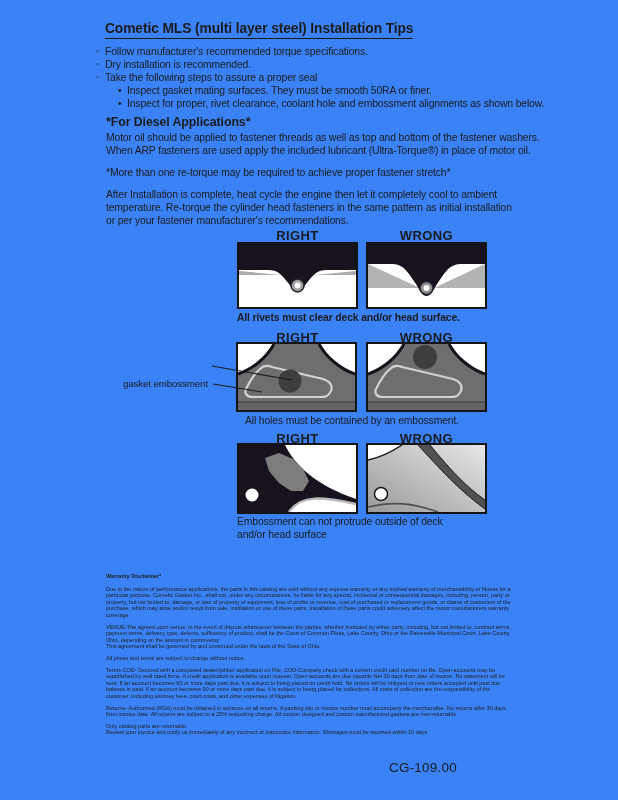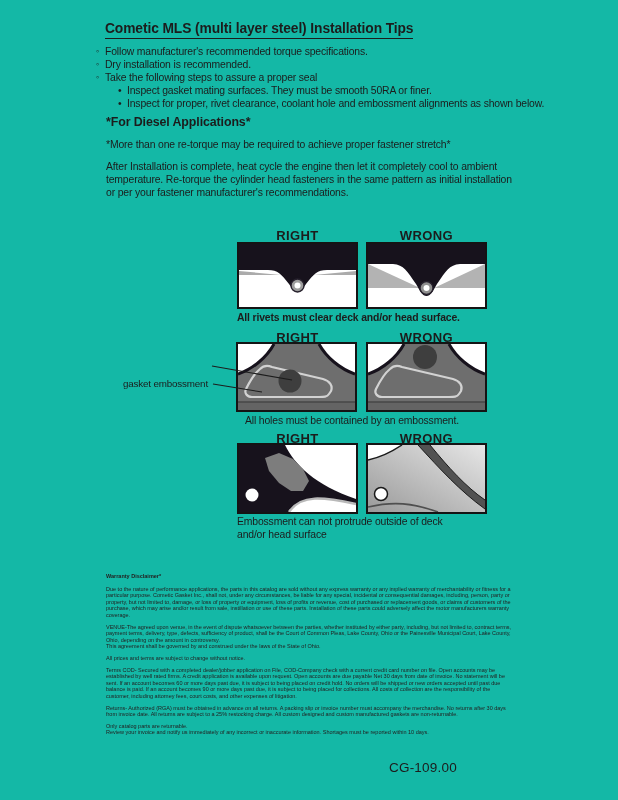--- a/index.html
+++ b/index.html
@@ -1,30 +1,30 @@
 <!DOCTYPE html>
 <html><head>
 <meta charset="utf-8">
 <style>
   html,body{margin:0;padding:0;background:#ffffff;}
   .page{
-    position:relative;width:618px;height:800px;background:#14b8a6;overflow:hidden;
+    position:relative;width:618px;height:800px;background:#3b82f6;overflow:hidden;
     font-family:"Liberation Sans", sans-serif;color:#1c1c1c;
   }
   .title{
     position:absolute;left:105px;top:21px;font-size:13.8px;font-weight:bold;
     letter-spacing:-0.1px;border-bottom:1.6px solid #1c1c1c;padding-bottom:2px;white-space:nowrap;
   }
   .bullets{position:absolute;left:96px;top:45px;font-size:10.4px;line-height:13px;letter-spacing:-0.15px;white-space:nowrap;}
   .b-row{display:flex;}
   .b-row .mk{width:9px;font-size:9px;}
   .sb-row{display:flex;margin-left:22px;}
   .sb-row .mk{width:9px;}
   .diesel{position:absolute;left:106px;top:116px;font-size:10.4px;line-height:13px;letter-spacing:-0.15px;white-space:nowrap;}
-  .diesel h2{margin:0 0 9px 0;font-size:12.4px;letter-spacing:-0.1px;}
+  .diesel h2{margin:0 0 2px 0;font-size:12.4px;letter-spacing:-0.1px;}
   .diesel .para{margin:0 0 9px 0;}
   .figlabels{position:absolute;display:flex;font-size:13px;font-weight:bold;letter-spacing:0.4px;}
   .figlabels span{flex:0 0 121px;text-align:center;}
   .figlabels span + span{margin-left:8px;}
   .diag{position:absolute;border:2px solid #141414;background:#fff;display:block;}
   .caption{position:absolute;font-size:10.4px;line-height:12.5px;letter-spacing:-0.15px;white-space:nowrap;}
   .ann{position:absolute;left:98px;width:110px;text-align:right;font-size:9.8px;line-height:11px;letter-spacing:-0.15px;}
   .leader{position:absolute;left:205px;top:358px;pointer-events:none;}
   .legal{position:absolute;left:106px;top:573px;width:409px;font-size:5.5px;line-height:6.6px;color:#222;}
   .legal .lh{font-weight:bold;margin:0 0 6px 0;}
@@ -57,20 +57,24 @@
       <span>Inspect gasket mating surfaces.  They must be smooth 50RA or finer.</span>
     </div>
     <div class="sb-row">
       <span class="mk">•</span>
       <span>Inspect for proper, rivet clearance, coolant hole and embossment alignments as shown below.</span>
     </div>
   </div>
 
   <div class="diesel">
     <h2>*For Diesel Applications*</h2>
+    <div class="para">
+      <div>Motor oil should be applied to fastener threads as well as top and bottom of the fastener washers.</div>
+      <div>When ARP fasteners are used apply the included lubricant (Ultra-Torque®) in place of motor oil.</div>
+    </div>
     <div class="para">*More than one re-torque may be required to achieve proper fastener stretch*</div>
     <div class="para">
       <div>After Installation is complete, heat cycle the engine then let it completely cool to ambient</div>
       <div>temperature. Re-torque the cylinder head fasteners in the same pattern as initial installation</div>
       <div>or per your fastener manufacturer's recommendations.</div>
     </div>
   </div>
 
   <div class="figlabels" style="left:237px;top:228px;">
     <span>RIGHT</span>

